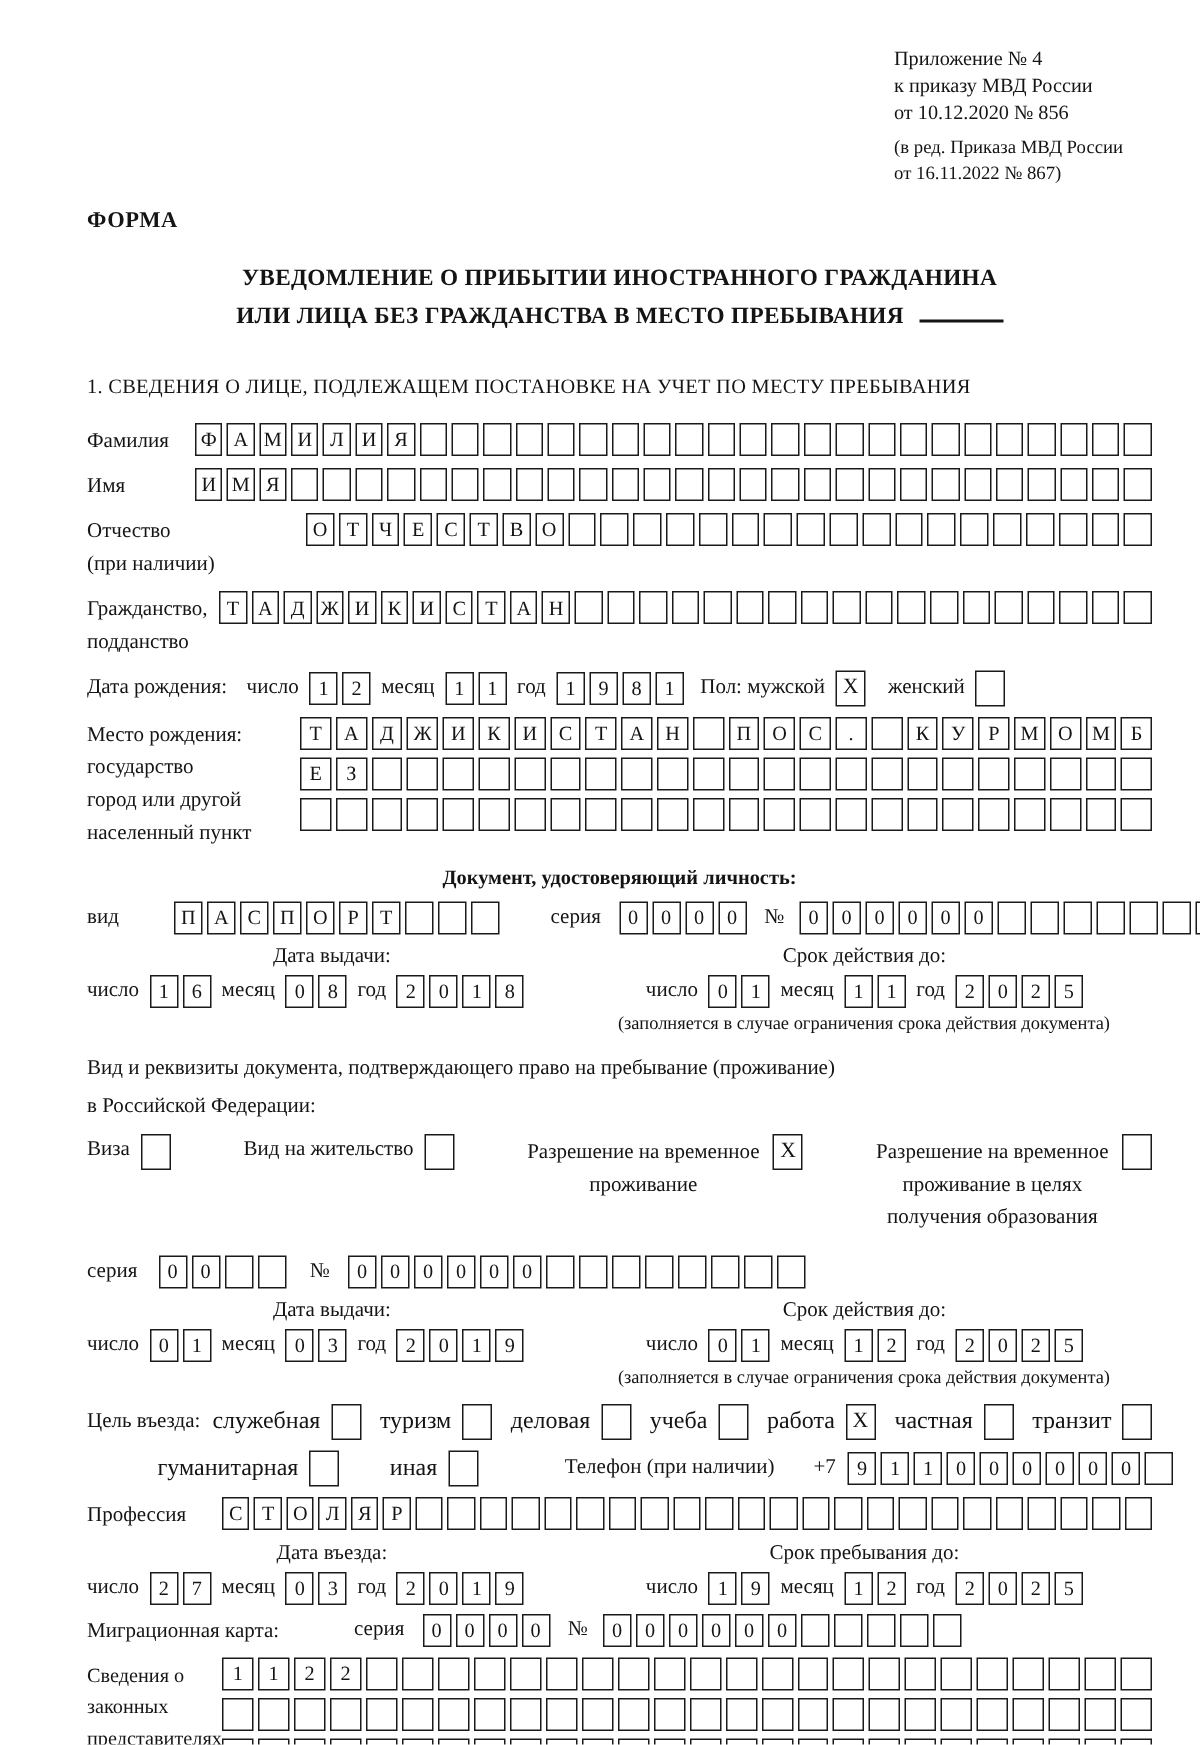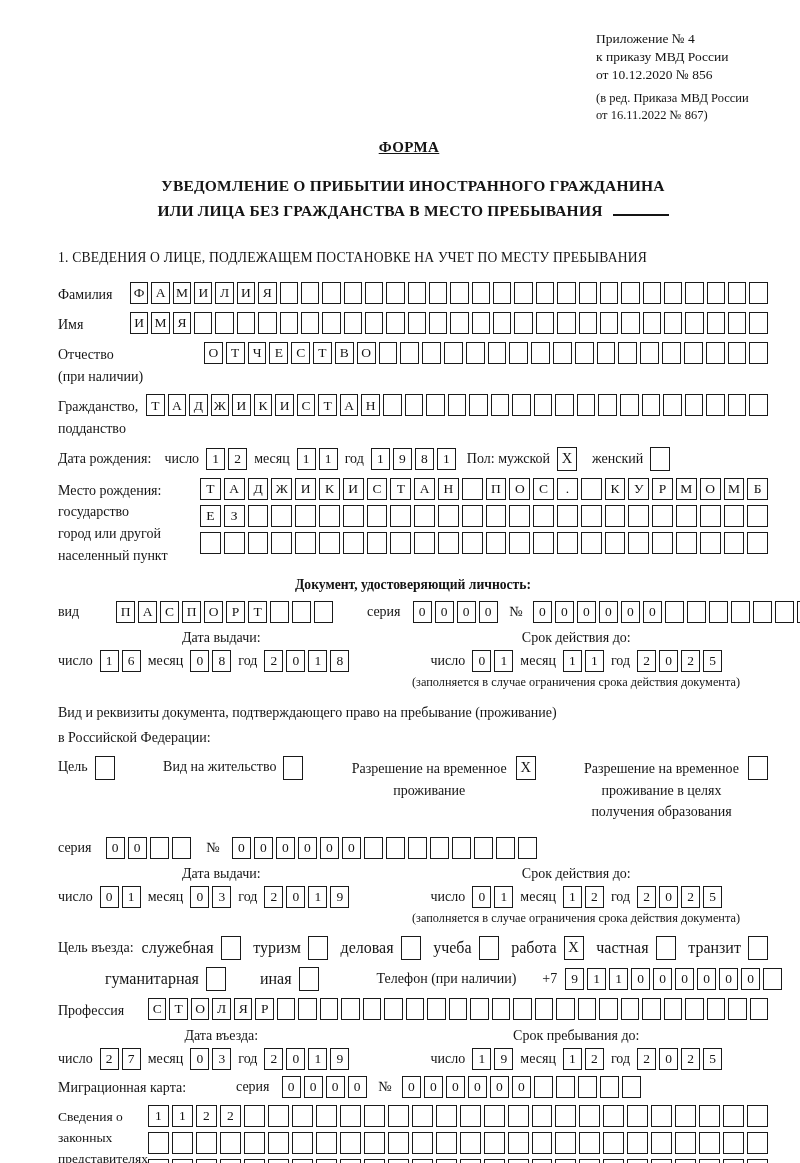--- a/index.html
+++ b/index.html
@@ -6,21 +6,21 @@
   html,body { margin:0; padding:0; }
   body {
     width:800px; height:1163px; background:#ffffff; overflow:hidden;
     font-family:"Liberation Serif", serif; color:#141414;
   }
   .page { width:792px; height:1163px; padding:30px 24px 0 58px; }
 
   
   .hdr { width:172px; margin-left:auto; font-size:13.5px; line-height:1.32; }
   .hdr-sub { margin-top:7px; font-size:12.5px; line-height:1.32; }
-  .forma { text-align:center; font-weight:bold; font-size:15px; margin-top:16px; padding-right:8px; letter-spacing:.4px;text-decoration:underline; }
+  .forma { text-align:left; font-weight:bold; font-size:15px; margin-top:16px; padding-right:8px; letter-spacing:.4px; }
 
   .title { text-align:center; font-weight:bold; font-size:15.5px; line-height:1.6; margin-top:18px; letter-spacing:.2px; }
   .title-underline { display:inline-block; width:56px; border-bottom:2px solid #141414; margin-left:10px; vertical-align:baseline; }
 
   .sec-heading { font-weight:normal; font-size:13.6px; margin-top:26px; margin-bottom:16px; letter-spacing:.2px; }
 
   .row { display:flex; align-items:flex-start; margin-bottom:7px; }
   .lbl { font-size:14px; flex-shrink:0; line-height:1.5; padding-top:2px; }
   .w72{width:72px;} .w88{width:88px;} .w146{width:146px;} .w142{width:142px;} .w90{width:90px;} .w150{width:150px;}
 
@@ -451,21 +451,21 @@
   </div>
   <div class="dates-note">(заполняется в случае ограничения срока действия документа)</div>
 
   <div class="intro">
     <div>Вид и реквизиты документа, подтверждающего право на пребывание (проживание)</div>
     <div>в Российской Федерации:</div>
   </div>
 
   <div class="stay-row">
     <span class="opt">
-      <span class="opt-label">Цель</span>
+      <span class="opt-label">Виза</span>
       <span class="checkbox"></span>
     </span>
     <span class="opt">
       <span class="opt-label">Вид на жительство</span>
       <span class="checkbox"></span>
     </span>
     <span class="opt-ml">
       <span class="lines">
         <div>Разрешение на временное</div>
         <div>проживание</div>

